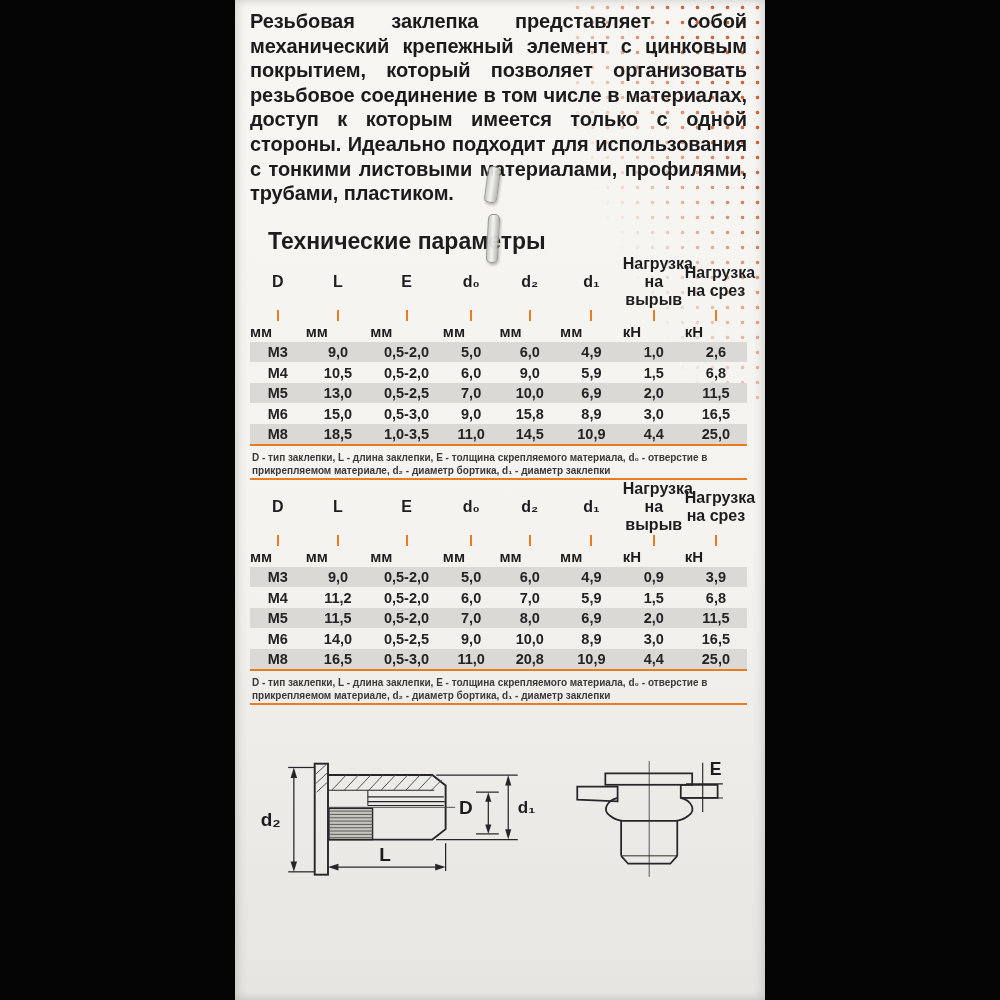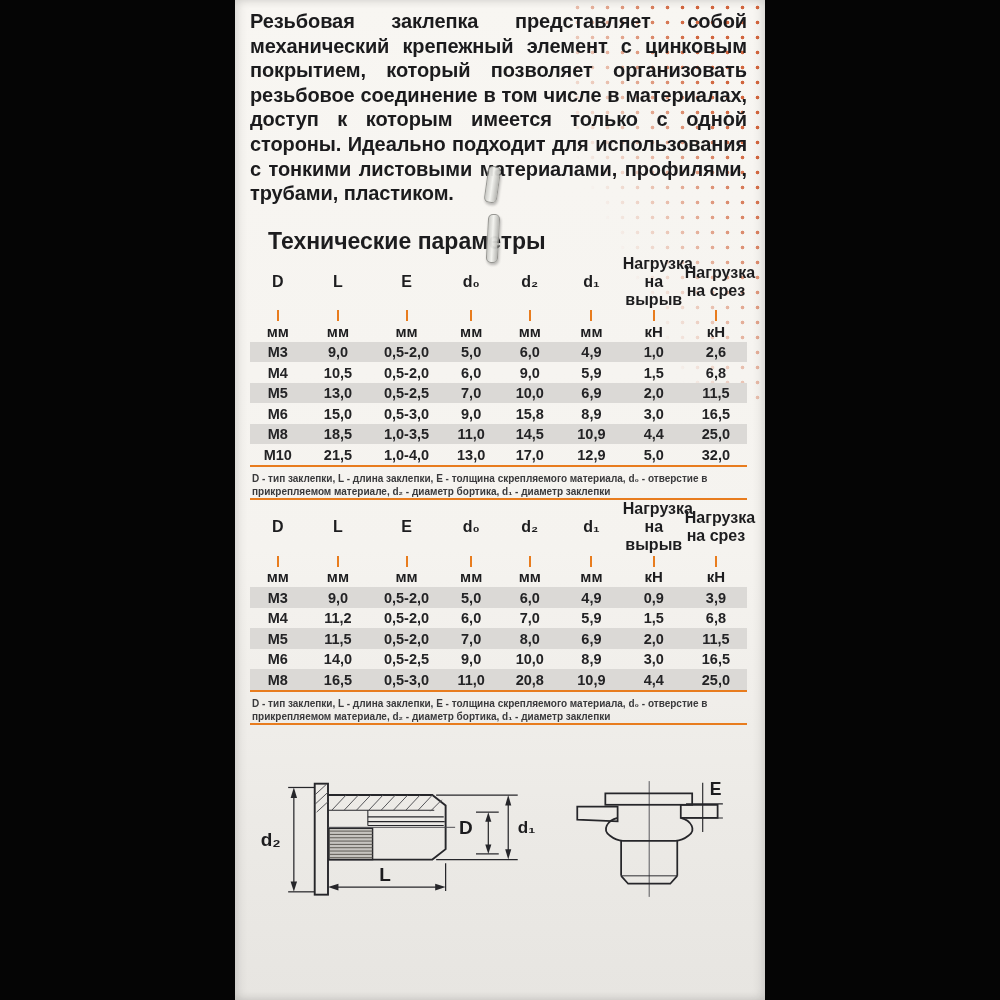--- a/index.html
+++ b/index.html
@@ -35,21 +35,21 @@
   .subtitle { margin:13px 0 7px 18px; font-size:16px; font-weight:700; color:#e8721b; }
   .subtitle.mt { margin-top:36px; }
 
   table.spec { width:100%; border-collapse:collapse; table-layout:fixed; border-bottom:2px solid #e87c1e; }
   table.spec th:nth-child(1){width:11.2%} table.spec th:nth-child(2){width:13%}
   table.spec th:nth-child(3){width:14.6%} table.spec th:nth-child(4){width:11.4%}
   table.spec th:nth-child(5){width:12.2%} table.spec th:nth-child(6){width:12.6%}
   table.spec th:nth-child(7){width:12.5%} table.spec th:nth-child(8){width:12.5%}
   tr.tick-row td { height:14px; padding:0; }
   .tick { width:2px; height:11px; background:#e87c1e; margin:0 auto; }
-  tr.units-row td { font-size:15px; font-weight:700; text-align:center; height:18px; padding:0 0 2px; }
+  tr.units-row td { font-size:15px; font-weight:700; text-align:left; height:18px; padding:0 0 2px; }
   tbody.data tr td {
     font-size:14.5px; font-weight:700; text-align:center; padding:2.5px 0 2px; color:#232325;
   }
   tbody.data tr:nth-child(odd){ background:#dbd9d6; }
 
   .footnote {
     font-size:10px; line-height:1.32; color:#3a3a3c; font-weight:700;
     padding:5px 4px 0 2px; border-bottom:2px solid #e87c1e;
   }
 
@@ -182,30 +182,20 @@
               <tr>
                 <td>M8</td>
                 <td>18,5</td>
                 <td>1,0-3,5</td>
                 <td>11,0</td>
                 <td>14,5</td>
                 <td>10,9</td>
                 <td>4,4</td>
                 <td>25,0</td>
               </tr>
-              <tr>
-                <td>M10</td>
-                <td>21,5</td>
-                <td>1,0-4,0</td>
-                <td>13,0</td>
-                <td>17,0</td>
-                <td>12,9</td>
-                <td>5,0</td>
-                <td>32,0</td>
-              </tr>
             </tbody>
           </table>
         <p class="footnote">D - тип заклепки, L - длина заклепки, E - толщина скрепляемого материала, d₀ - отверстие в прикрепляемом материале, d₂ - диаметр бортика, d₁ - диаметр заклепки</p>
       </section>
 
       <section>
         <table class="spec">
             <thead>
               <tr>
                 <th>D</th>

